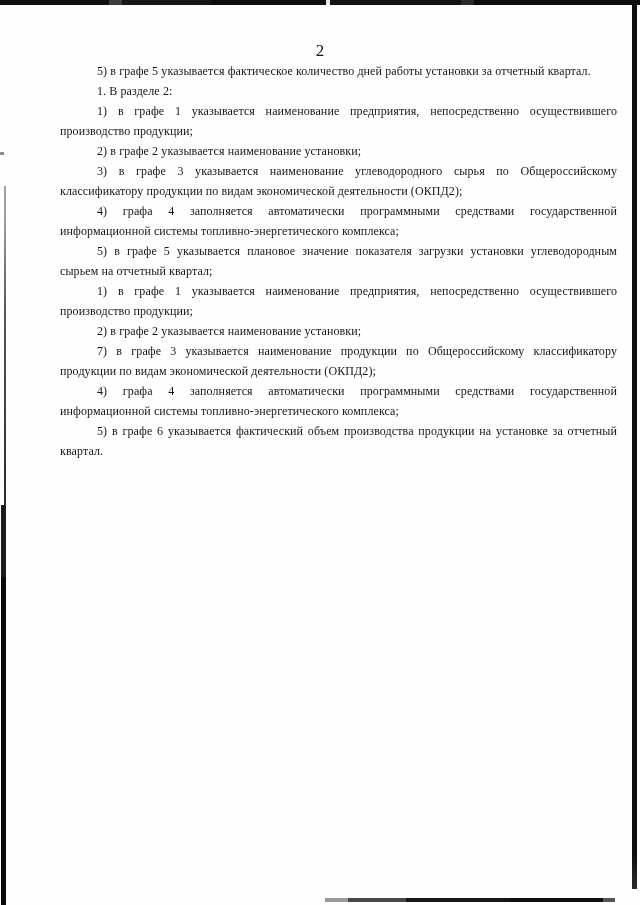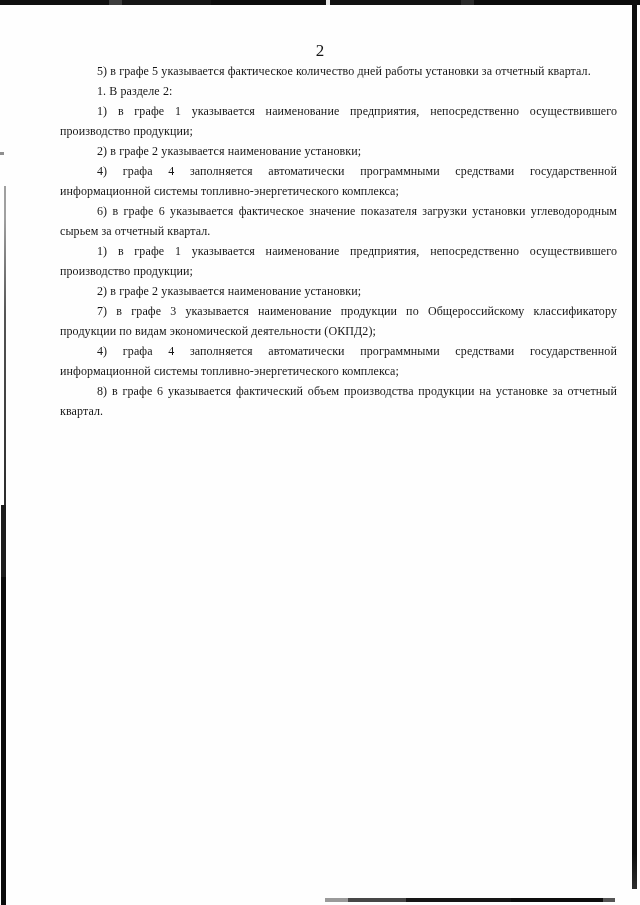--- a/index.html
+++ b/index.html
@@ -77,22 +77,23 @@
   <div class="artifact bottom-bar"></div>
   <div class="artifact left-dot"></div>
 
   <div class="page-number">2</div>
 
   <div class="content">
     <p>5) в графе 5 указывается фактическое количество дней работы установки за отчетный квартал.</p>
     <p>1. В разделе 2:</p>
     <p>1) в графе 1 указывается наименование предприятия, непосредственно осуществившего производство продукции;</p>
     <p>2) в графе 2 указывается наименование установки;</p>
+    <p>3) в графе 3 указывается наименование углеводородного сырья по Общероссийскому классификатору продукции по видам экономической деятельности (ОКПД2);</p>
     <p>4) графа 4 заполняется автоматически программными средствами государственной информационной системы топливно-энергетического комплекса;</p>
-    <p>6) в графе 6 указывается фактическое значение показателя загрузки установки углеводородным сырьем за отчетный квартал.</p>
+    <p>5) в графе 5 указывается плановое значение показателя загрузки установки углеводородным сырьем на отчетный квартал;</p>
     <p>1) в графе 1 указывается наименование предприятия, непосредственно осуществившего производство продукции;</p>
     <p>2) в графе 2 указывается наименование установки;</p>
     <p>7) в графе 3 указывается наименование продукции по Общероссийскому классификатору продукции по видам экономической деятельности (ОКПД2);</p>
     <p>4) графа 4 заполняется автоматически программными средствами государственной информационной системы топливно-энергетического комплекса;</p>
-    <p>8) в графе 6 указывается фактический объем производства продукции на установке за отчетный квартал.</p>
+    <p>5) в графе 6 указывается фактический объем производства продукции на установке за отчетный квартал.</p>
   </div>
 
 </div>
 
 </body></html>

